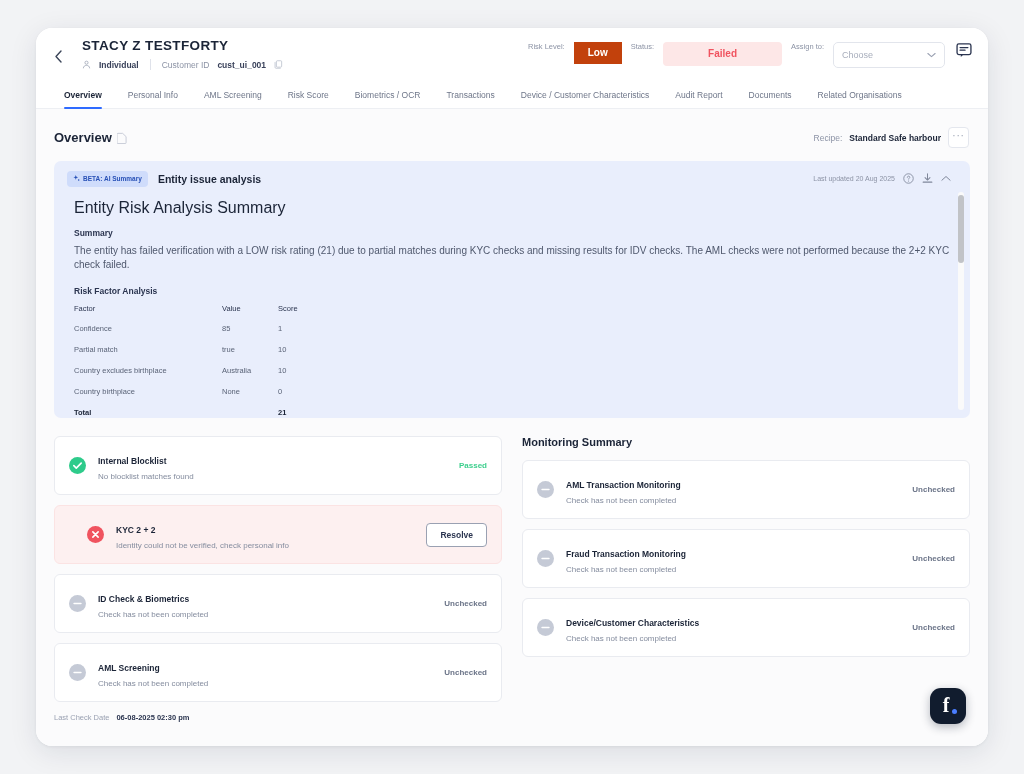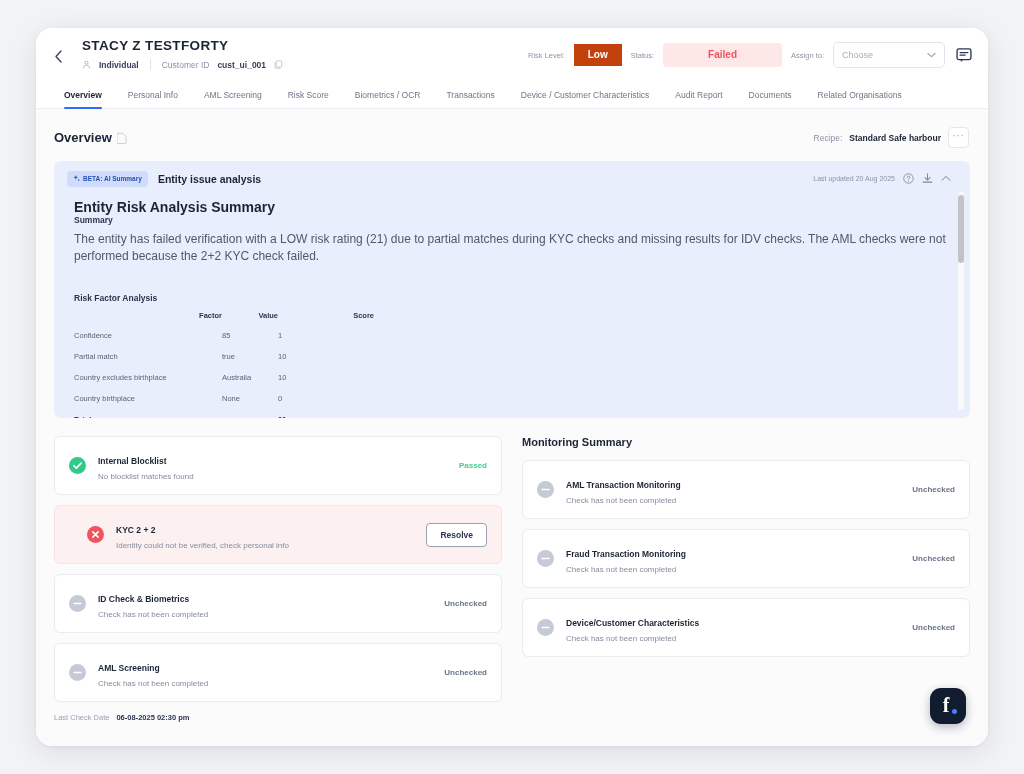--- a/index.html
+++ b/index.html
@@ -42,21 +42,21 @@
     margin-top: 5px; font-size: 8.5px; color: #8c93a5;
   }
   .ent-meta .person-ic { color: #9aa1b2; display:flex; }
   .ent-meta .ind { font-weight: 700; color: #39415a; }
   .ent-meta .divider { width:1px; height:11px; background:#dfe2ea; margin:0 3px; }
   .ent-meta .cid-val { font-weight: 700; color: #39415a; }
   .copy-ic { color:#b6bcc9; display:flex; cursor:pointer; }
 
   .hdr-right {
     position: absolute; right: 16px; top: 14px;
-    display: flex; align-items: center; gap: 9px;
+    display: flex; align-items: flex-start; gap: 9px;
   }
   .lbl-sm { font-size: 7.5px; color: #8c93a5; }
   .chip-risk {
     background: #c2410c; color:#fff; font-size: 10px; font-weight: 700;
     border-radius: 0; padding: 6px 14px; line-height: 1;
     cursor: pointer;
   }
   .chip-status {
     background: #fde7e7; color:#f0535f; font-size: 10px; font-weight: 700;
     border-radius: 4px; padding: 7px 0; line-height: 1;
@@ -134,28 +134,28 @@
     margin-left:auto; display:flex; align-items:center; gap:8px;
     padding-right: 6px;
   }
   .ai-upd { font-size: 7px; color:#8c93a5; }
   .ic-btn { color:#7f879a; display:flex; cursor:pointer; }
 
   .ai-body {
     padding: 4px 20px 0 20px;
     position: relative; height: 208px;
   }
-  .ai-h2 { font-size: 14px; font-weight:700; color:#1b2437; }
+  .ai-h2 { font-size: 16px; font-weight:400; color:#1b2437; margin-bottom: 11px; }
   .ai-h3 { font-size: 8.5px; font-weight:700; color:#2b3550; margin-bottom: 6px; }
-  .ai-para { font-size: 12px; color:#4d5costume; color:#4f586d; line-height: 1.45; margin-bottom: 28px; }
+  .ai-para { font-size: 10px; color:#4d5costume; color:#4f586d; line-height: 1.45; margin-bottom: 13px; }
   .ai-h3b { font-size: 8.5px; font-weight:700; color:#2b3550; margin-bottom: 8px; }
 
   table.rf { border-collapse: collapse; width: 300px; }
   table.rf th {
-    text-align:right; font-size:7.5px; font-weight:700; color:#2b3550;
+    text-align:left; font-size:7.5px; font-weight:400; color:#2b3550;
     padding: 0 0 11px 0;
     margin-left: 12px;
   }
   table.rf td {
     text-align:left; font-size:7.5px; color:#5a6377;
     padding: 0 0 12px 0;
   }
   table.rf .c-factor { width: 148px; }
   table.rf .c-value  { width: 56px; }
   table.rf tr.total td { font-weight:700; color:#1b2437; padding-bottom:0; }

